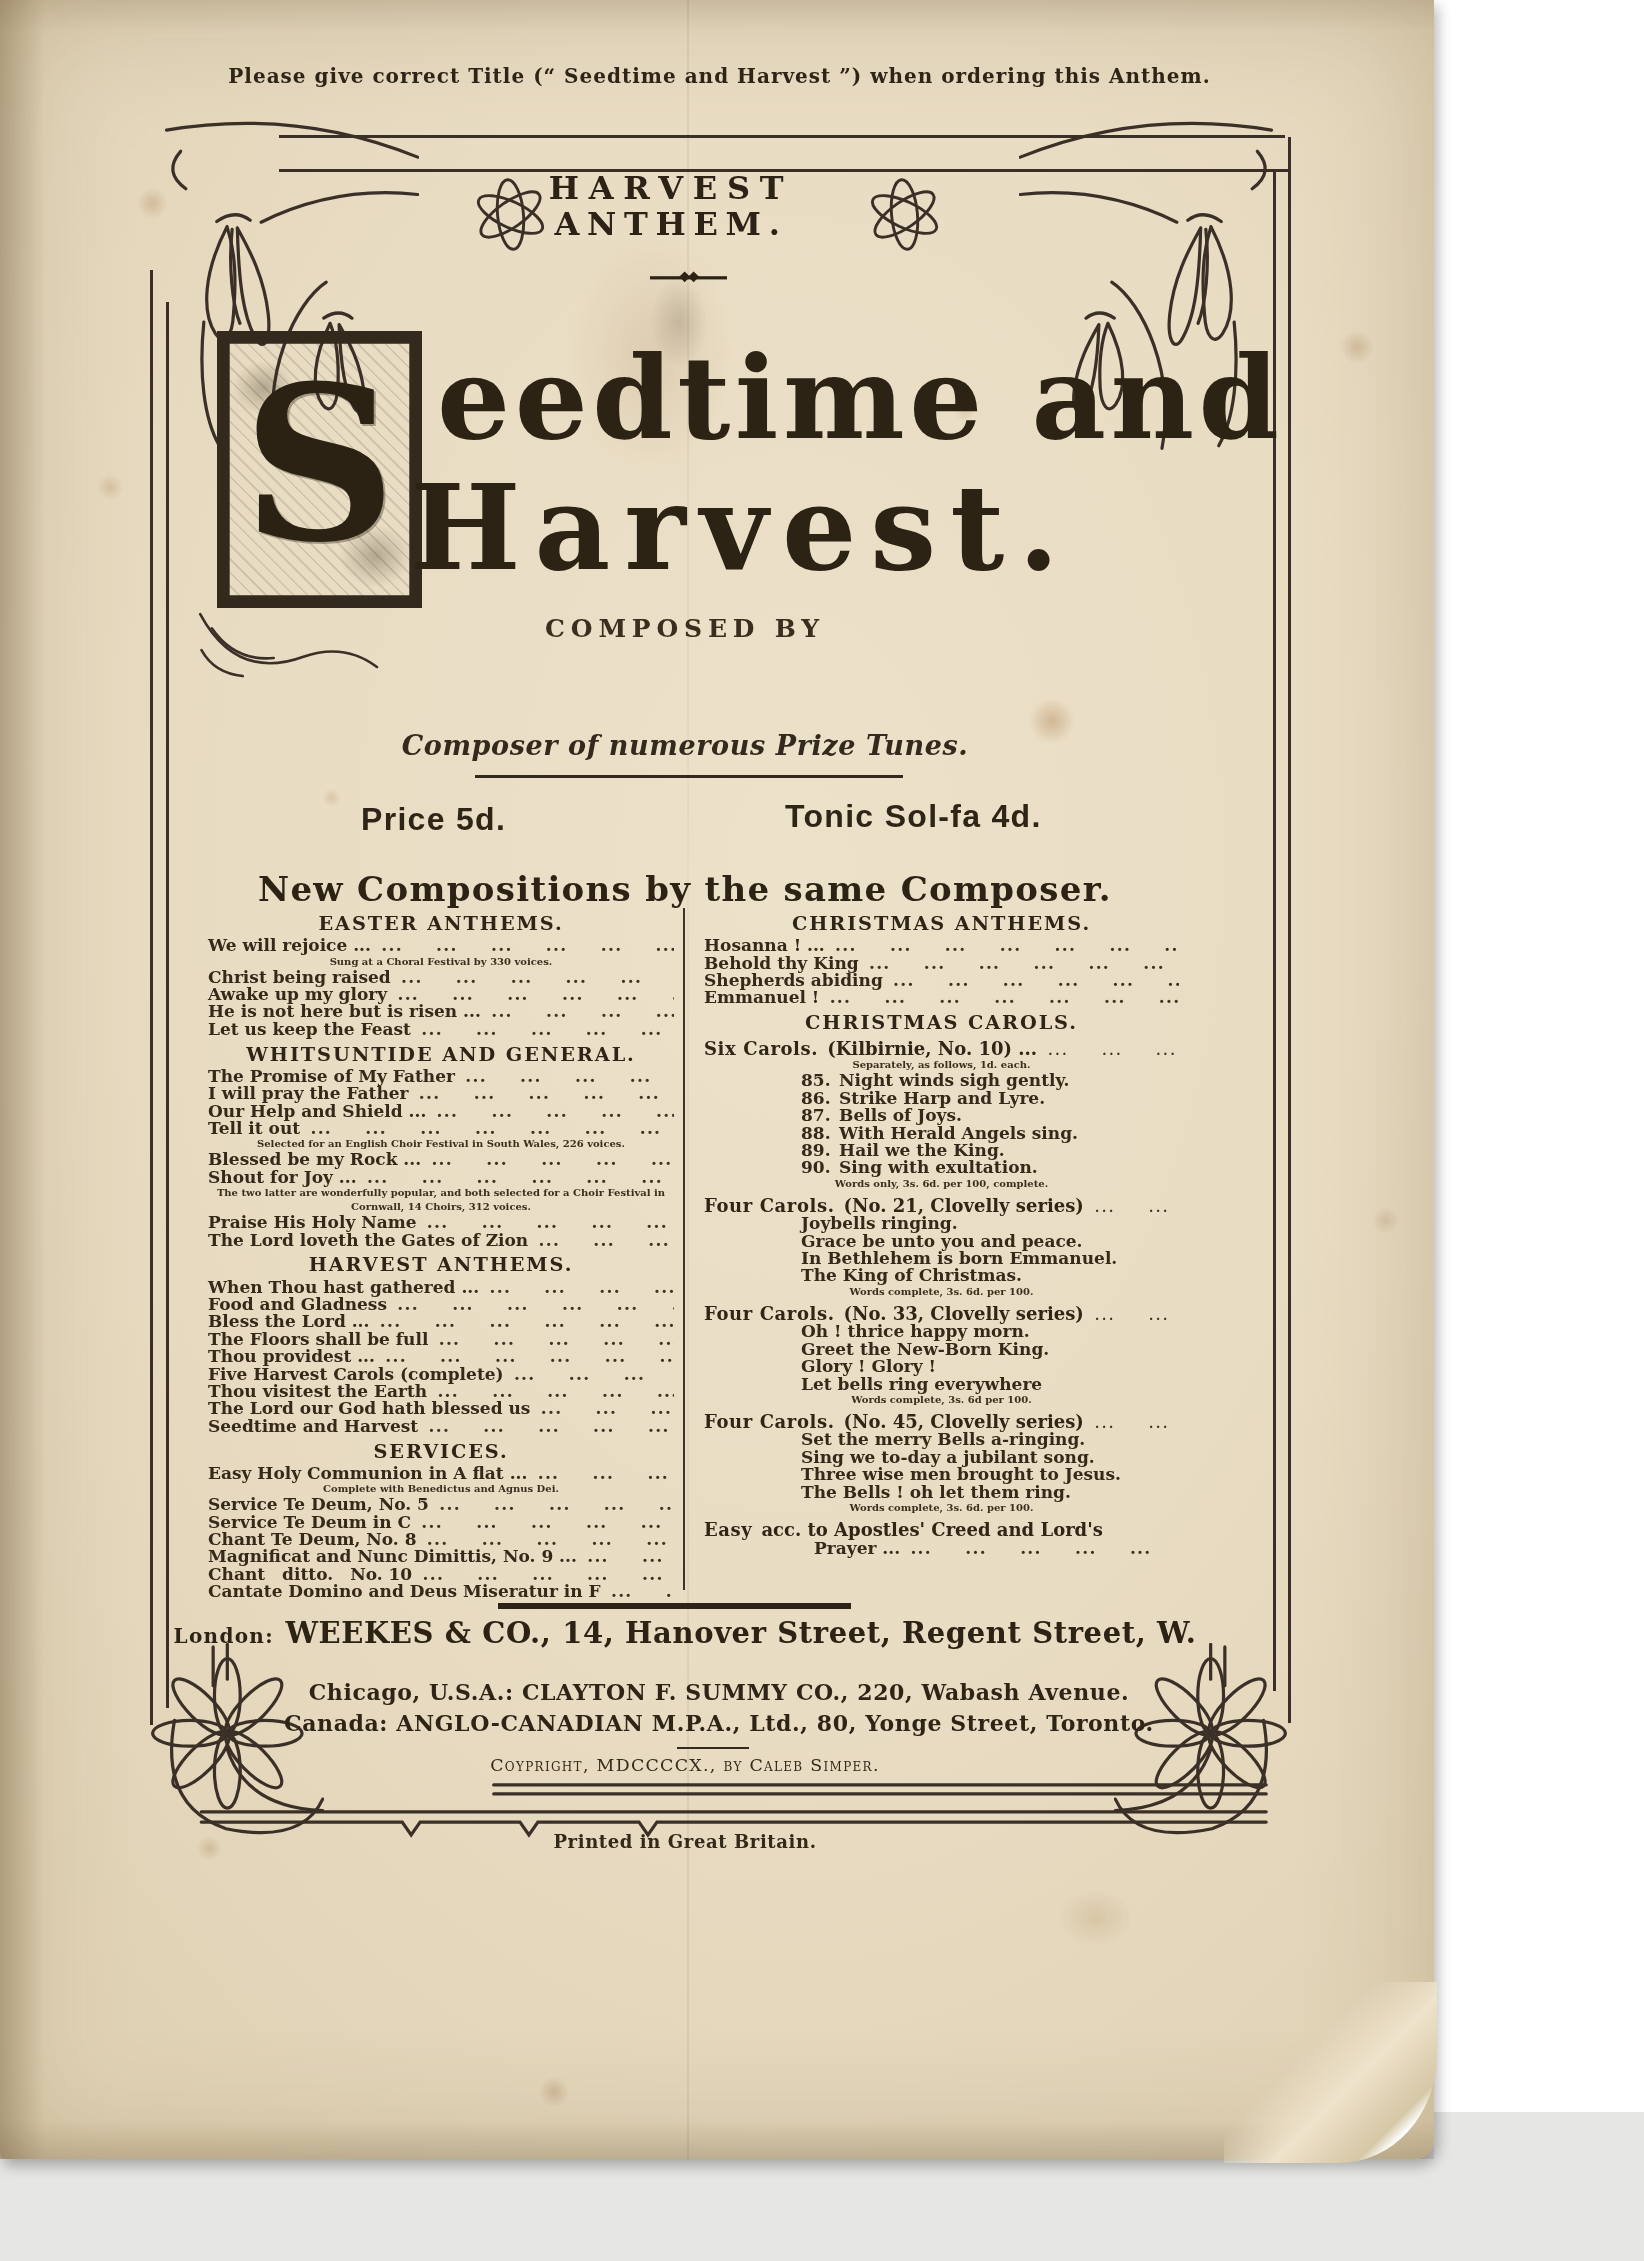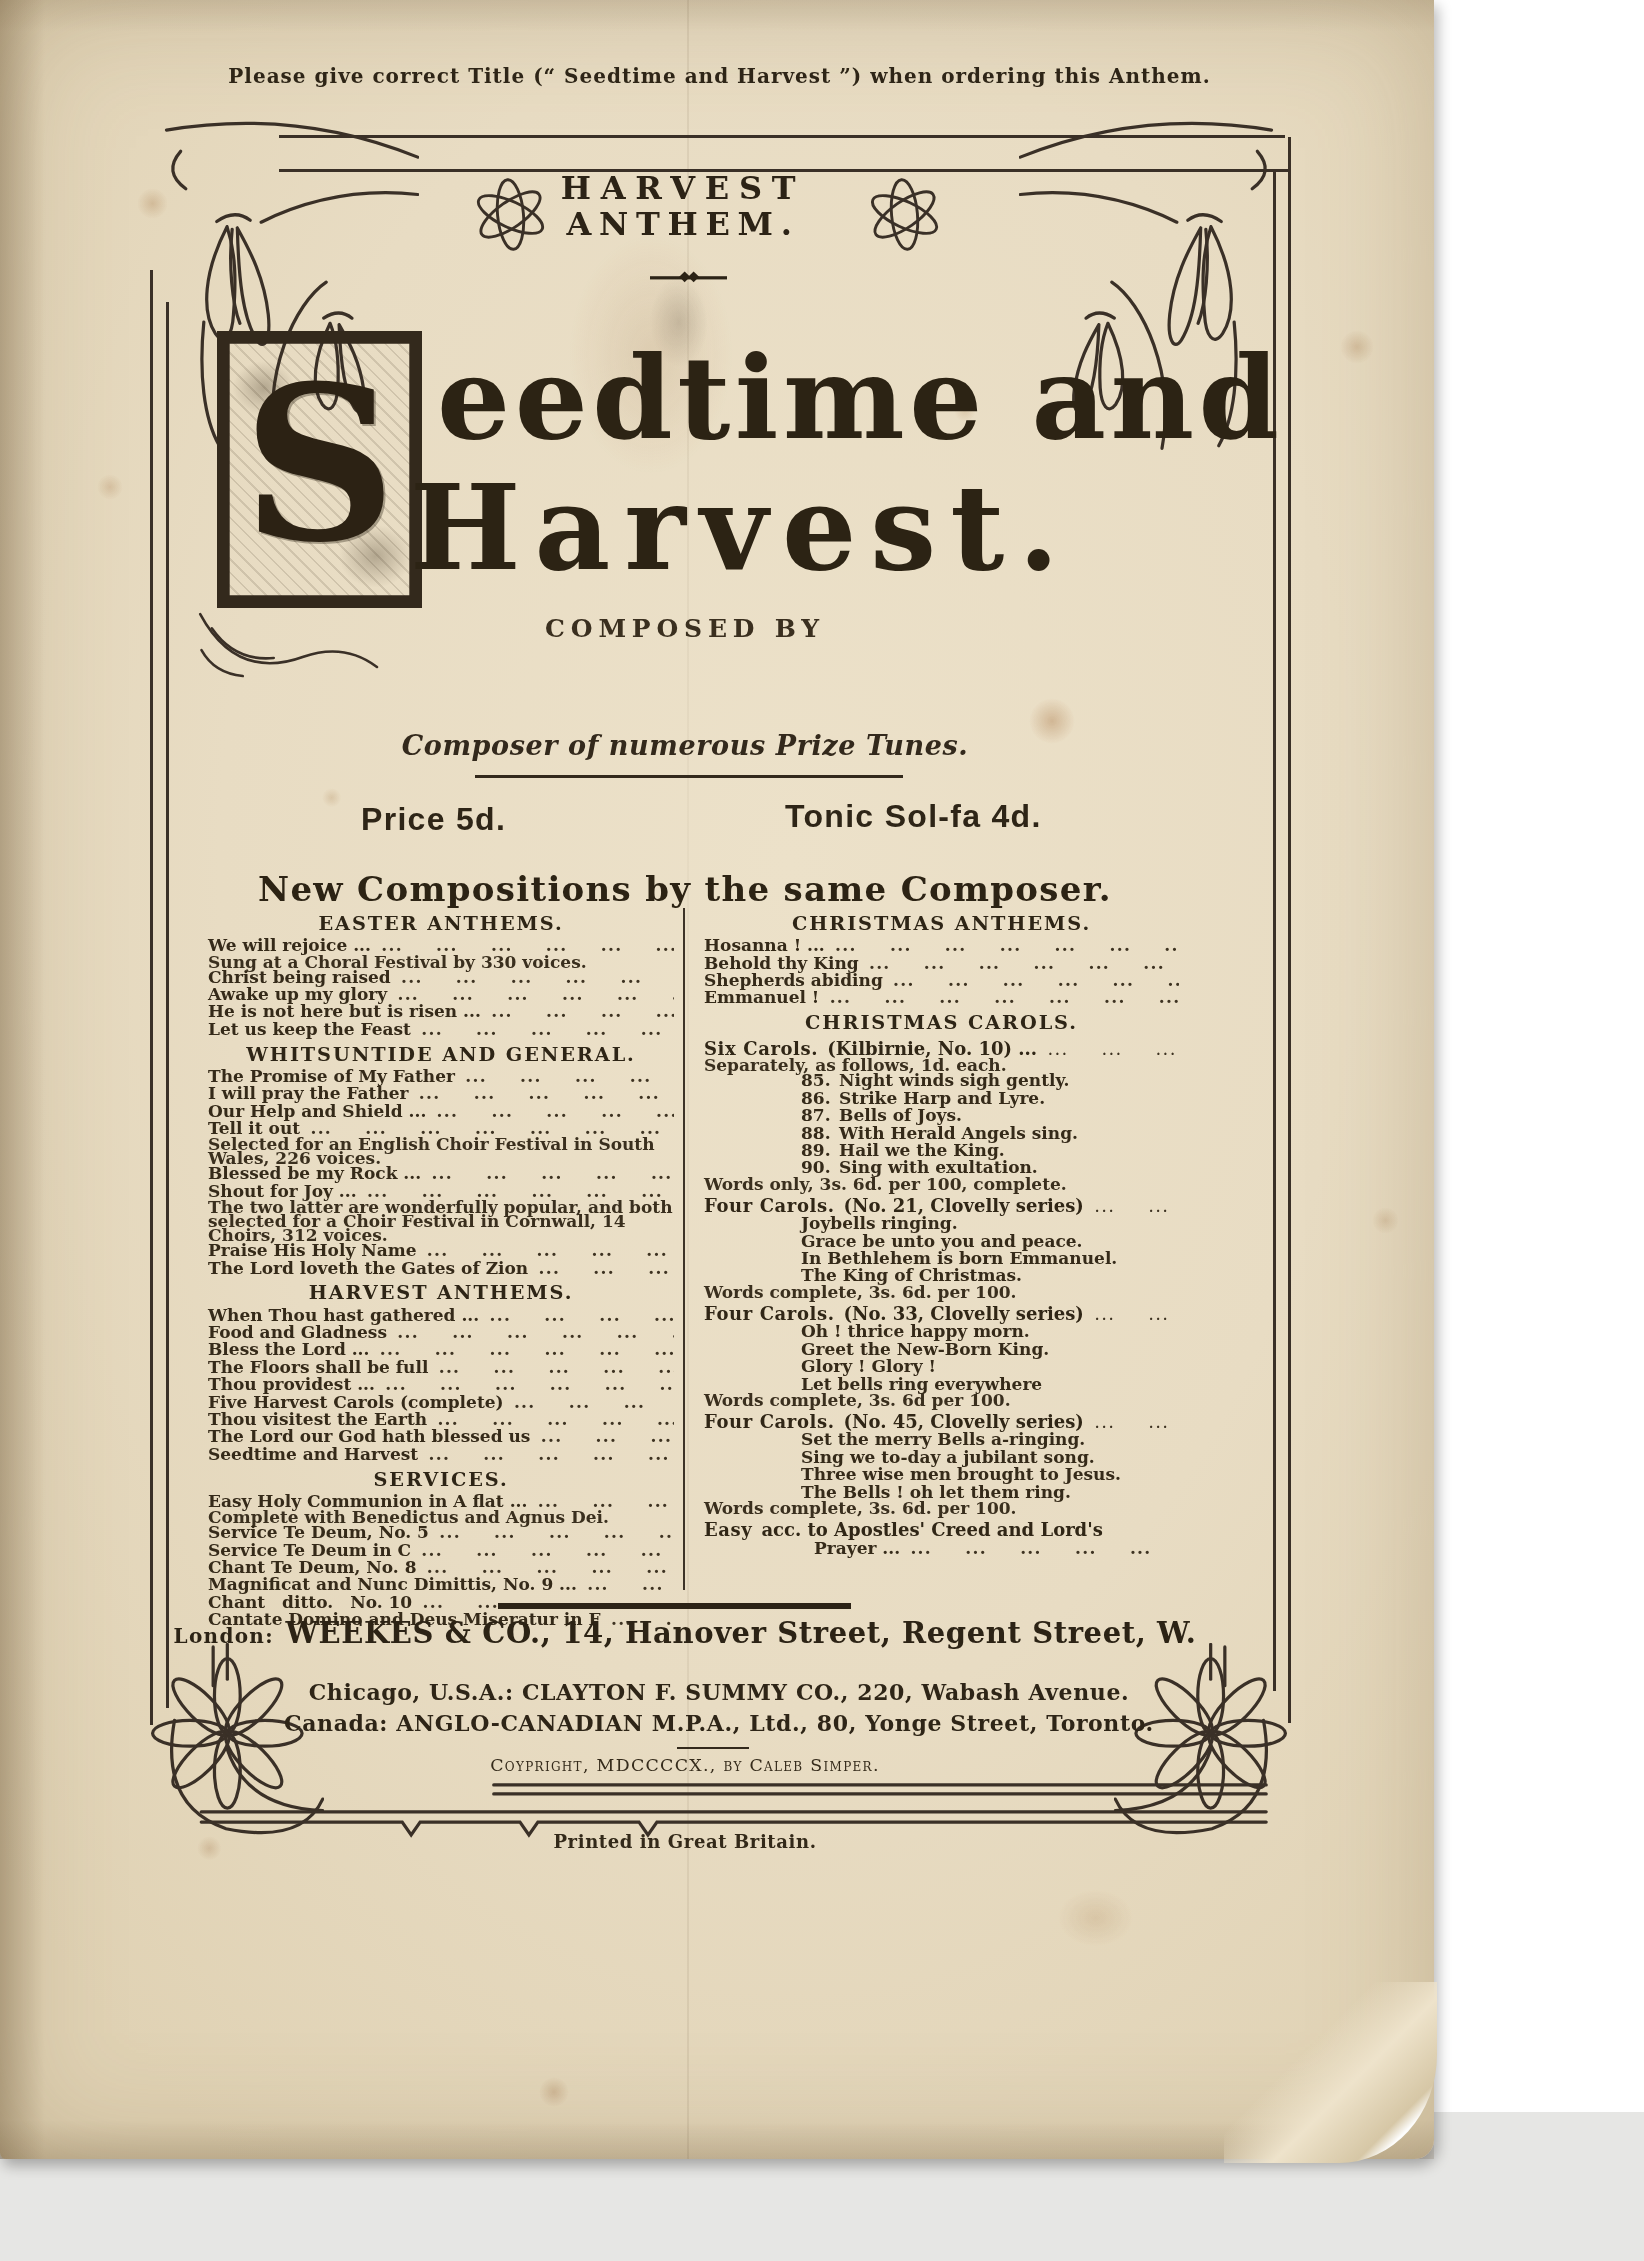--- a/index.html
+++ b/index.html
@@ -52,21 +52,21 @@
   .fl2{left:166px;top:302px;width:2.6px;height:1406px;}
   .fr1{left:1273px;top:169px;width:2.6px;height:1522px;}
   .fr2{left:1288px;top:137px;width:2.6px;height:1586px;}
   .corner{position:absolute;}
   .corner svg{display:block;}
   .flip{transform:scaleX(-1);}
 
   
   .order-note{position:absolute;left:150px;top:64px;width:1139px;text-align:center;
       font-weight:bold;font-size:20px;letter-spacing:1px;color:#2e2517;}
-  .series-line{position:absolute;left:148px;width:1070px;text-align:center;font-weight:bold;
+  .series-line{position:absolute;left:136px;width:1070px;text-align:center;font-weight:bold;
       color:#2c2316;}
   .series-1{top:169px;font-size:32px;letter-spacing:9.7px;}
   .series-2{top:205px;font-size:32px;letter-spacing:7.7px;text-align:center;}
   .diamond-rule{position:absolute;left:650px;top:271px;}
 
   .initial-box{position:absolute;left:217px;top:331px;width:205px;height:277px;
       border:3.9px solid var(--ink);display:flex;align-items:center;justify-content:center;
       box-shadow:inset 0 0 0 7.7px rgba(0,0,0,0), inset 0 0 0 9.7px var(--ink);
       background:
         repeating-linear-gradient(45deg, rgba(58,45,26,.14) 0 1.9px, rgba(0,0,0,0) 1.9px 9.7px),
@@ -99,21 +99,21 @@
   #col-left{left:208px;width:466px;}
   #col-right{left:704px;width:475px;}
   .col-divider{position:absolute;left:683px;top:908px;width:1.9px;height:682px;background:#3d3327;}
   .sec-h{font-size:19.3px;line-height:20.6px;font-weight:bold;letter-spacing:1.9px;text-align:center;
       margin:6.4px 0 2.6px;color:#2e2516;}
   .section:first-child .sec-h{margin-top:0;}
   .row{display:flex;font-size:17px;line-height:17.4px;font-weight:bold;white-space:nowrap;color:#352a19;}
   .wt{flex:0 0 auto;}
   .dots{flex:1 1 0;overflow:hidden;white-space:nowrap;word-spacing:26px;letter-spacing:1.3px;
       padding-left:10.3px;color:#3d3221;}
-  .note{font-size:17px;line-height:14px;font-weight:bold;text-align:left;color:#3a2f1e;}
+  .note{font-size:10px;line-height:14px;font-weight:bold;text-align:center;color:#3a2f1e;}
   .plain{font-size:17px;line-height:17.4px;font-weight:bold;padding-left:97px;color:#352a19;}
   .series{display:flex;font-size:18px;line-height:19.3px;margin-top:5.2px;white-space:nowrap;color:#302616;}
   .sb{font-weight:bold;letter-spacing:0.6px;}
   .sr{font-weight:bold;padding-left:9px;}
   .cont{padding-left:110px;}
 
   
   .rule-thick{position:absolute;left:498px;top:1603px;width:353px;height:5.8px;background:#2c2316;}
   .imprint-london{position:absolute;left:150px;top:1616px;width:1070px;text-align:center;
       white-space:nowrap;color:#2c2315;}

